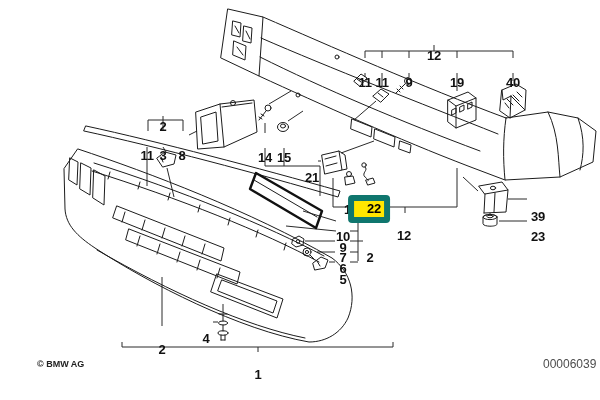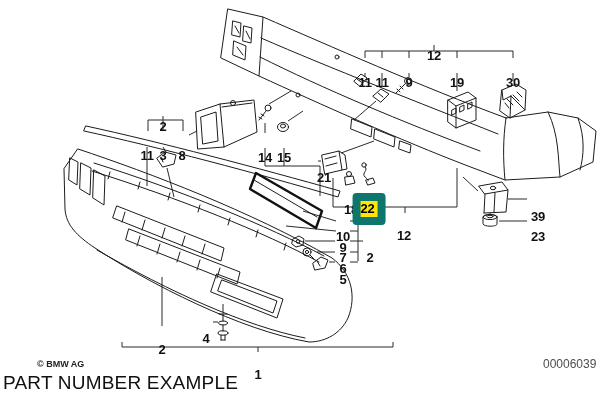--- a/index.html
+++ b/index.html
@@ -10,22 +10,22 @@
   svg { position:absolute; left:0; top:0; }
   .art { stroke:#1c1c1c; fill:none; stroke-width:1; stroke-linecap:round; stroke-linejoin:round; }
   .art-bold { stroke:#111; fill:none; stroke-width:2.4; stroke-linejoin:round; }
   .leader { stroke:#2a2a2a; fill:none; stroke-width:1; }
   .callout {
     position:absolute; transform:translate(-50%,-50%);
     font-weight:bold; font-size:13px; line-height:1; color:#111;
     letter-spacing:-0.3px; white-space:nowrap;margin-top:16px;
   }
   .callout.highlighted {
-    background:#ffe600; border:8px solid #0f766e; border-radius:4px;
-    padding:1px 3px 2px 0; color:#000;
+    background:#ffe600; border:6px solid #0f766e; border-radius:4px;
+    padding:1px 3px 2px 13px; color:#000;
   }
   .footer-copyright {
     position:absolute; left:37px; top:359px; font-size:9px; font-weight:bold; color:#222;
   }
   .footer-caption {
     position:absolute; left:3px; top:372px; font-size:19px; color:#101010; letter-spacing:0.2px;
   }
   .footer-code {
     position:absolute; left:505px; top:357px; font-size:12px; color:#4d4d4d;margin-left:38px;
   }
@@ -170,34 +170,33 @@
   <div class="callout" style="left:147px;top:139px">11</div>
   <div class="callout" style="left:163px;top:139px">3</div>
   <div class="callout" style="left:182px;top:139px">8</div>
   <div class="callout" style="left:265px;top:141px">14</div>
   <div class="callout" style="left:284px;top:141px">15</div>
   <div class="callout" style="left:434px;top:39px">12</div>
   <div class="callout" style="left:365px;top:66px">11</div>
   <div class="callout" style="left:382px;top:66px">11</div>
   <div class="callout" style="left:409px;top:66px">9</div>
   <div class="callout" style="left:457px;top:66px">19</div>
-  <div class="callout" style="left:513px;top:66px">30</div>
-  <div class="callout" style="left:324px;top:161px">21</div>
+  <div class="callout" style="left:513px;top:66px">40</div>
+  <div class="callout" style="left:312px;top:161px">21</div>
   <div class="callout" style="left:351px;top:193px">18</div>
   <div class="callout highlighted" style="left:369px;top:193px">22</div>
   <div class="callout" style="left:404px;top:219px">12</div>
   <div class="callout" style="left:538px;top:200px">39</div>
   <div class="callout" style="left:538px;top:220px">23</div>
   <div class="callout" style="left:343px;top:220px">10</div>
   <div class="callout" style="left:343px;top:231px">9</div>
   <div class="callout" style="left:343px;top:241px">7</div>
   <div class="callout" style="left:343px;top:252px">6</div>
   <div class="callout" style="left:343px;top:263px">5</div>
   <div class="callout" style="left:370px;top:241px">2</div>
   <div class="callout" style="left:162px;top:333px">2</div>
   <div class="callout" style="left:206px;top:322px">4</div>
   <div class="callout" style="left:258px;top:358px">1</div>
 
   <div class="footer-copyright">© BMW AG</div>
-  <div class="footer-caption">PART NUMBER EXAMPLE</div>
   <div class="footer-code">00006039</div>
 
 </div>
 
 </body></html>

